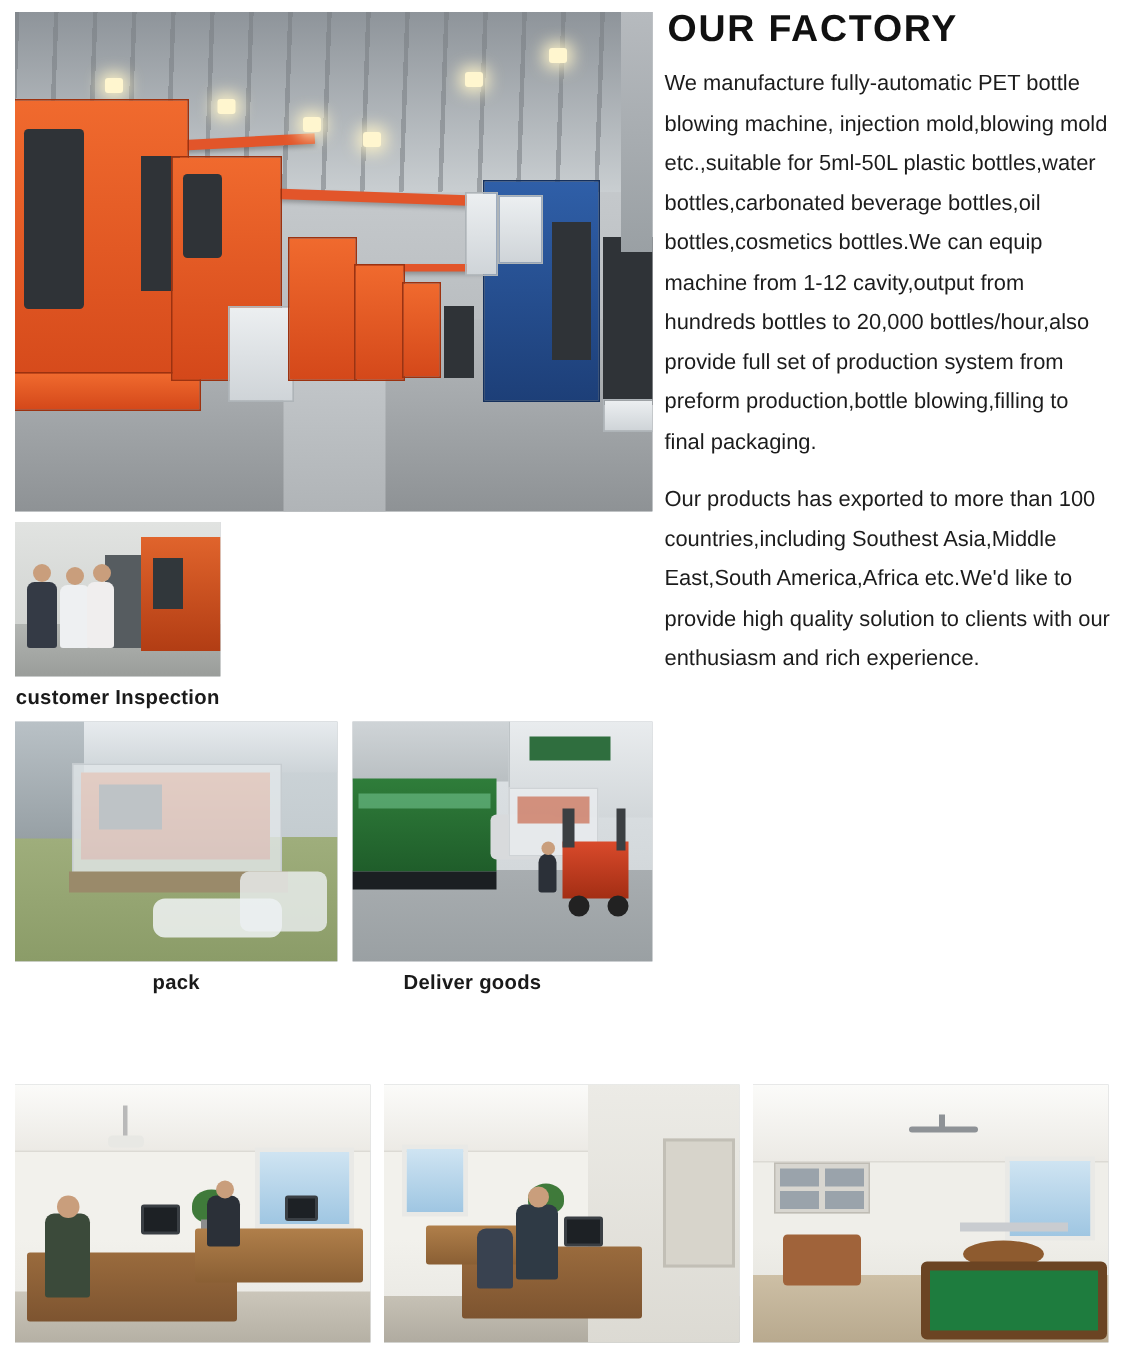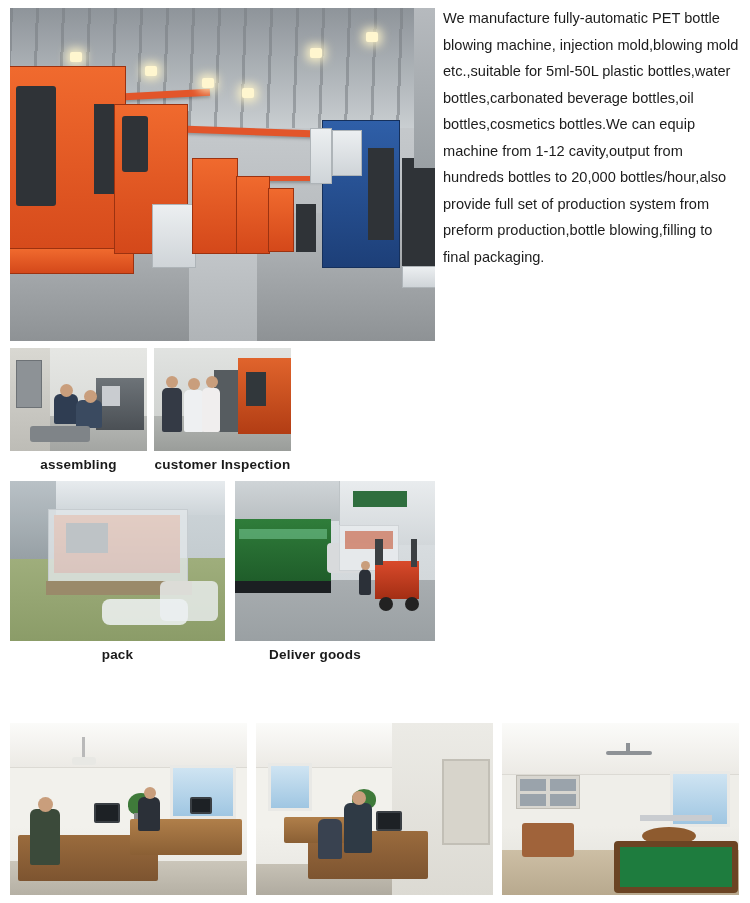--- a/index.html
+++ b/index.html
@@ -221,41 +221,20 @@
 
         <div class="m-dark" style="left:392px; top:150px; width:34px; height:112px;"></div>
         <div class="m-white" style="left:392px; top:258px; width:34px; height:22px;"></div>
 
         <div class="sh" style="left:404px; top:0; width:22px; height:160px; background:linear-gradient(#b6babe,#9aa0a4);"></div>
       </div>
     </div>
 
     <div class="row3">
 
-      <div class="cell">
-        <div class="photo">
-          <div class="ph-inner">
-            <div class="rm-wall"></div>
-            <div class="rm-floor"></div>
-            <div class="sh" style="left:0;top:0;width:40px;height:103px;background:linear-gradient(#d9d8d2,#bdbcb6);"></div>
-            <div class="sh" style="left:6px;top:12px;width:26px;height:48px;background:#8d9296;border:1px solid #6d7276;"></div>
-
-            <div class="sh" style="left:86px;top:30px;width:48px;height:52px;background:linear-gradient(#6d7378,#4b5055);"></div>
-            <div class="sh" style="left:92px;top:38px;width:18px;height:20px;background:#c9ccd0;"></div>
-
-            <div class="pers" style="left:44px;top:46px;width:24px;height:30px;background:#2f3d52;"></div>
-            <div class="head" style="left:50px;top:36px;width:13px;height:13px;"></div>
-            <div class="pers" style="left:66px;top:52px;width:26px;height:28px;background:#3a4a60;"></div>
-            <div class="head" style="left:74px;top:42px;width:13px;height:13px;"></div>
-
-            <div class="sh" style="left:20px;top:78px;width:60px;height:16px;background:#7f8488;border-radius:3px;"></div>
-          </div>
-        </div>
-        <div class="caption">assembling</div>
-      </div>
 
 
       <div class="cell">
         <div class="photo">
           <div class="ph-inner">
             <div class="rm-wall" style="background:linear-gradient(#e1e3e1,#c9ccc9);"></div>
             <div class="rm-floor" style="background:linear-gradient(#b2b5b2,#9a9d9a);"></div>
 
             <div class="sh" style="left:84px;top:10px;width:53px;height:76px;background:linear-gradient(#e0642c,#b23d14);"></div>
             <div class="sh" style="left:92px;top:24px;width:20px;height:34px;background:#31373b;"></div>
@@ -393,16 +372,18 @@
 
         <div class="pool-table" style="left:112px;top:118px;width:124px;height:52px;"></div>
         <div class="pool-lamp" style="left:138px;top:92px;width:72px;height:6px;"></div>
         <div class="sh" style="left:20px;top:100px;width:52px;height:34px;background:#a0633a;border-radius:3px;"></div>
       </div>
     </div>
 
   </div>
 
   <div class="right-col">
+    <h1 class="title">OUR FACTORY</h1>
     <p class="para">We manufacture fully-automatic PET bottle blowing machine, injection mold,blowing mold etc.,suitable for 5ml-50L plastic bottles,water bottles,carbonated beverage bottles,oil bottles,cosmetics bottles.We can equip machine from 1-12 cavity,output from hundreds bottles to 20,000 bottles/hour,also provide full set of production system from preform production,bottle blowing,filling to final packaging.</p>
+    <p class="para">Our products has  exported to more than 100 countries,including Southest Asia,Middle East,South America,Africa etc.We'd like to provide high quality solution to clients with our enthusiasm and rich experience.</p>
   </div>
 
 </div>
 
 </body></html>

